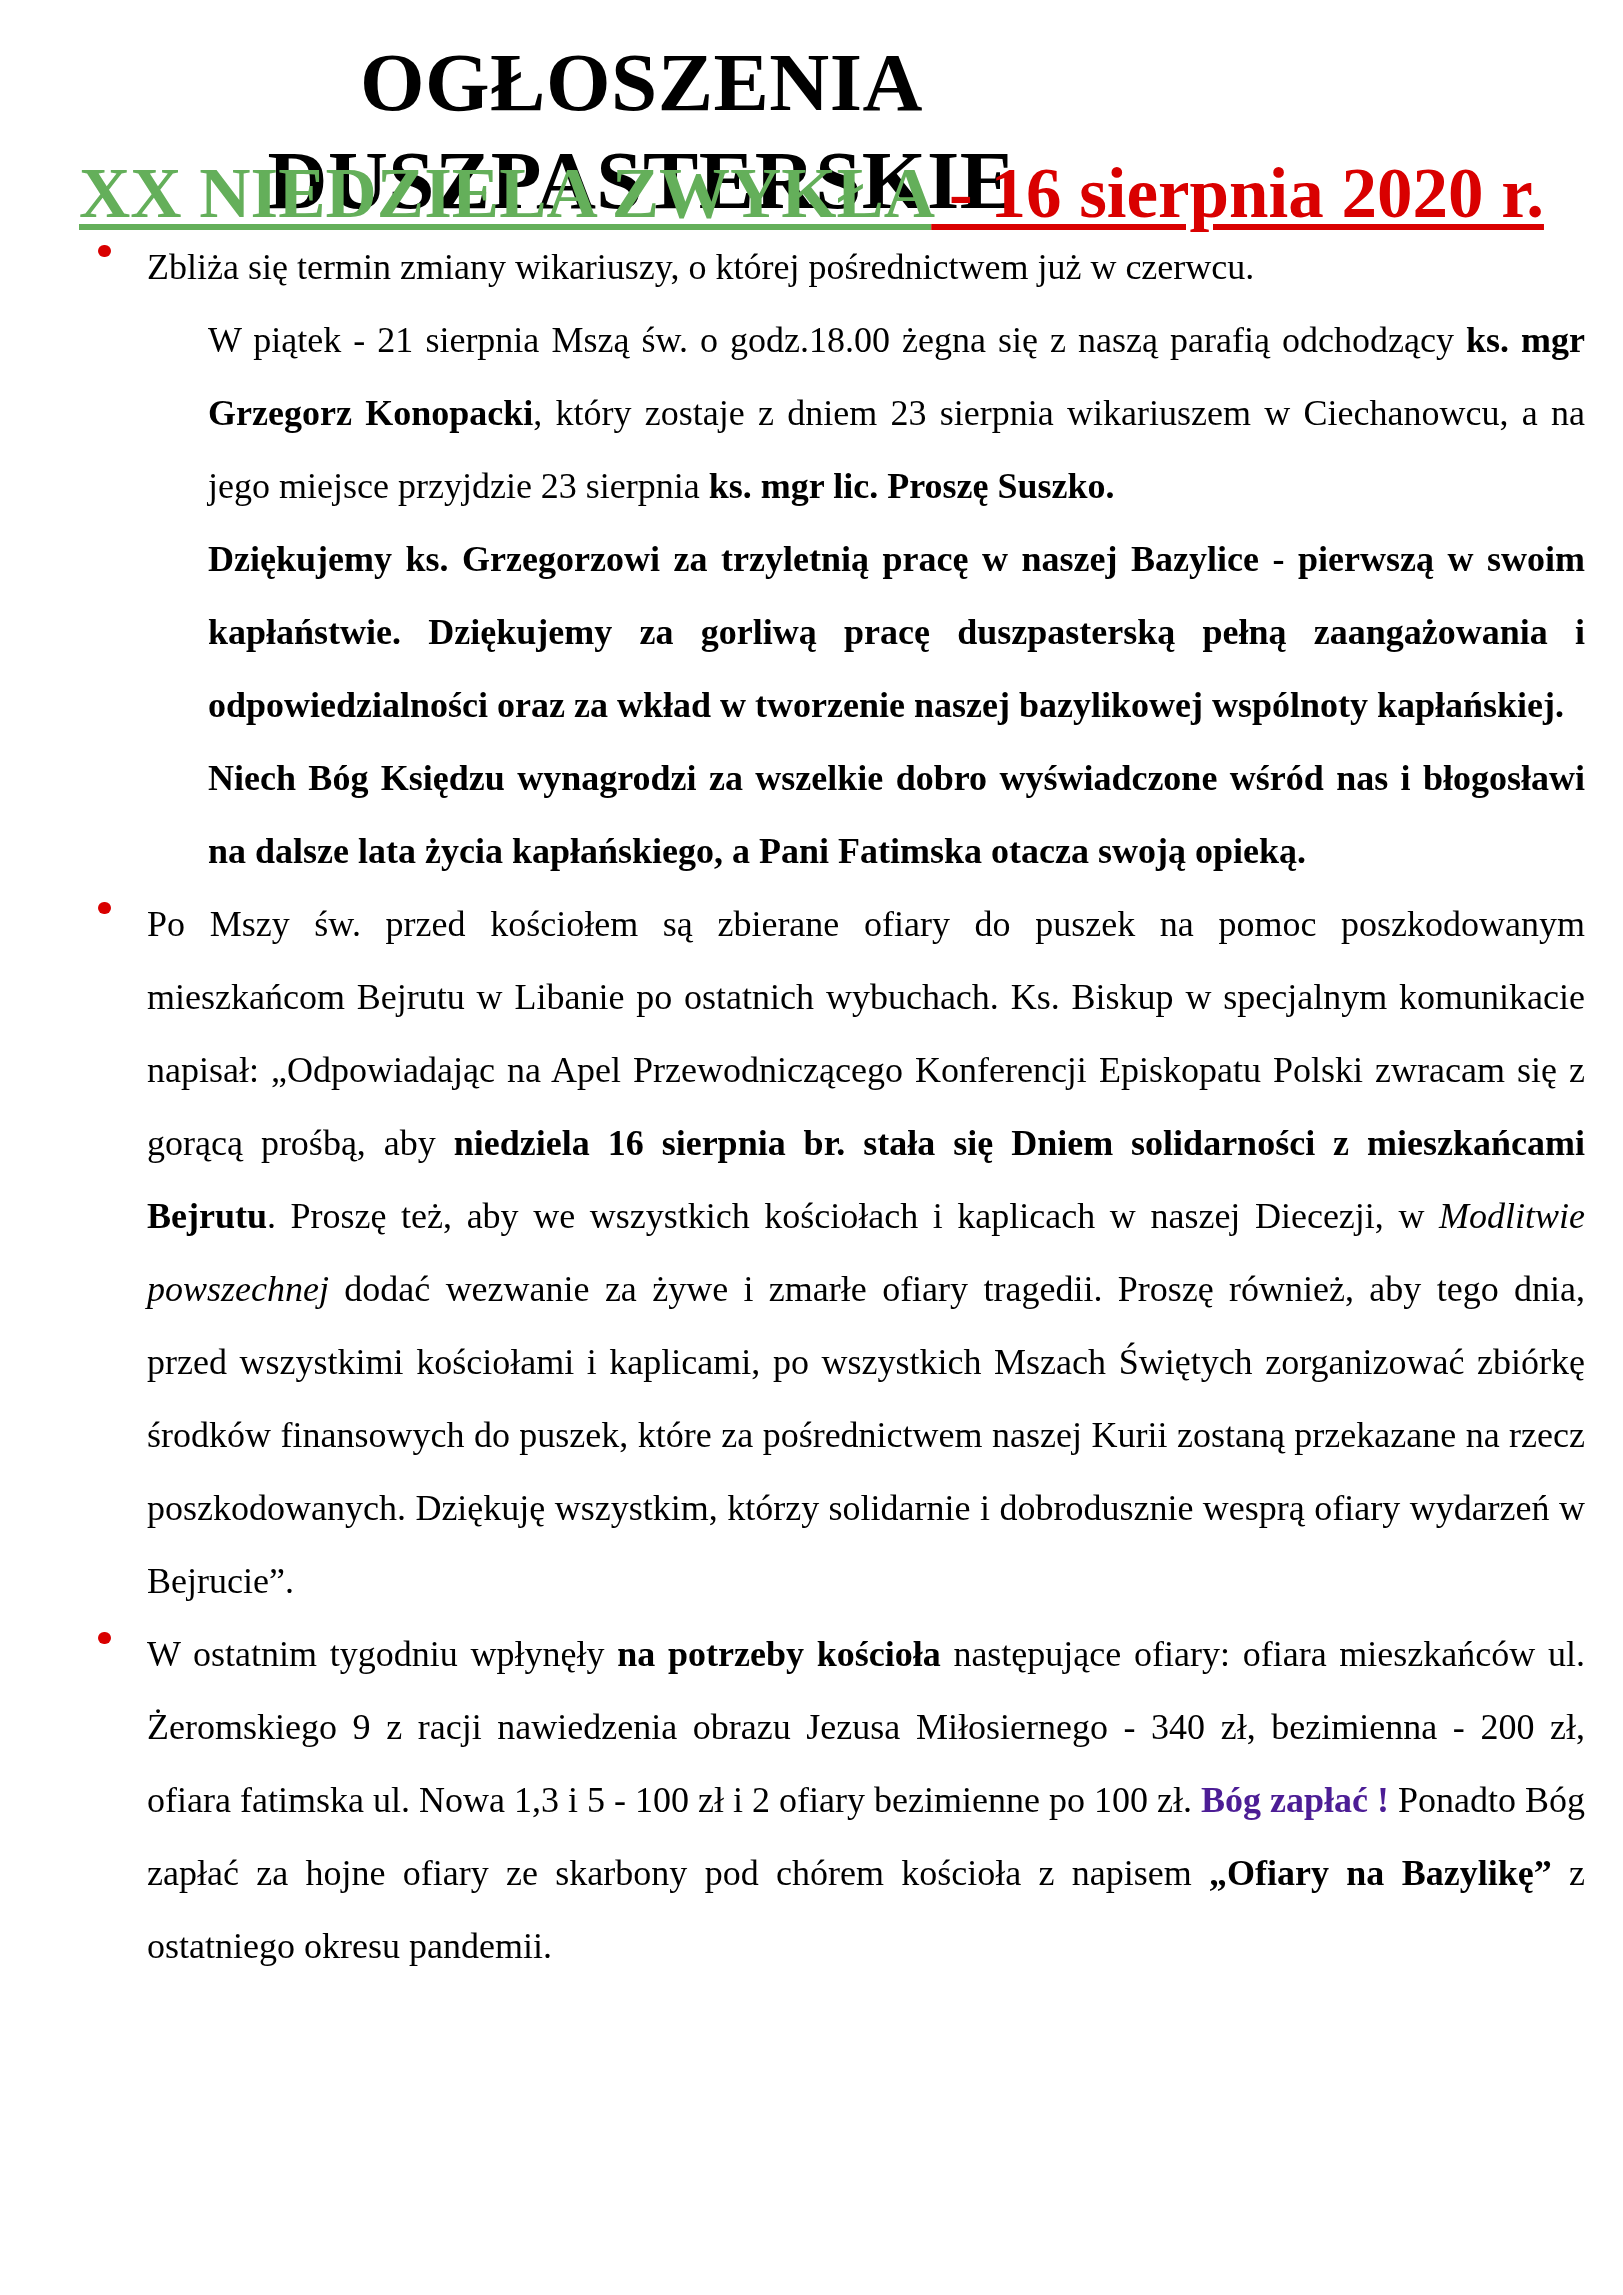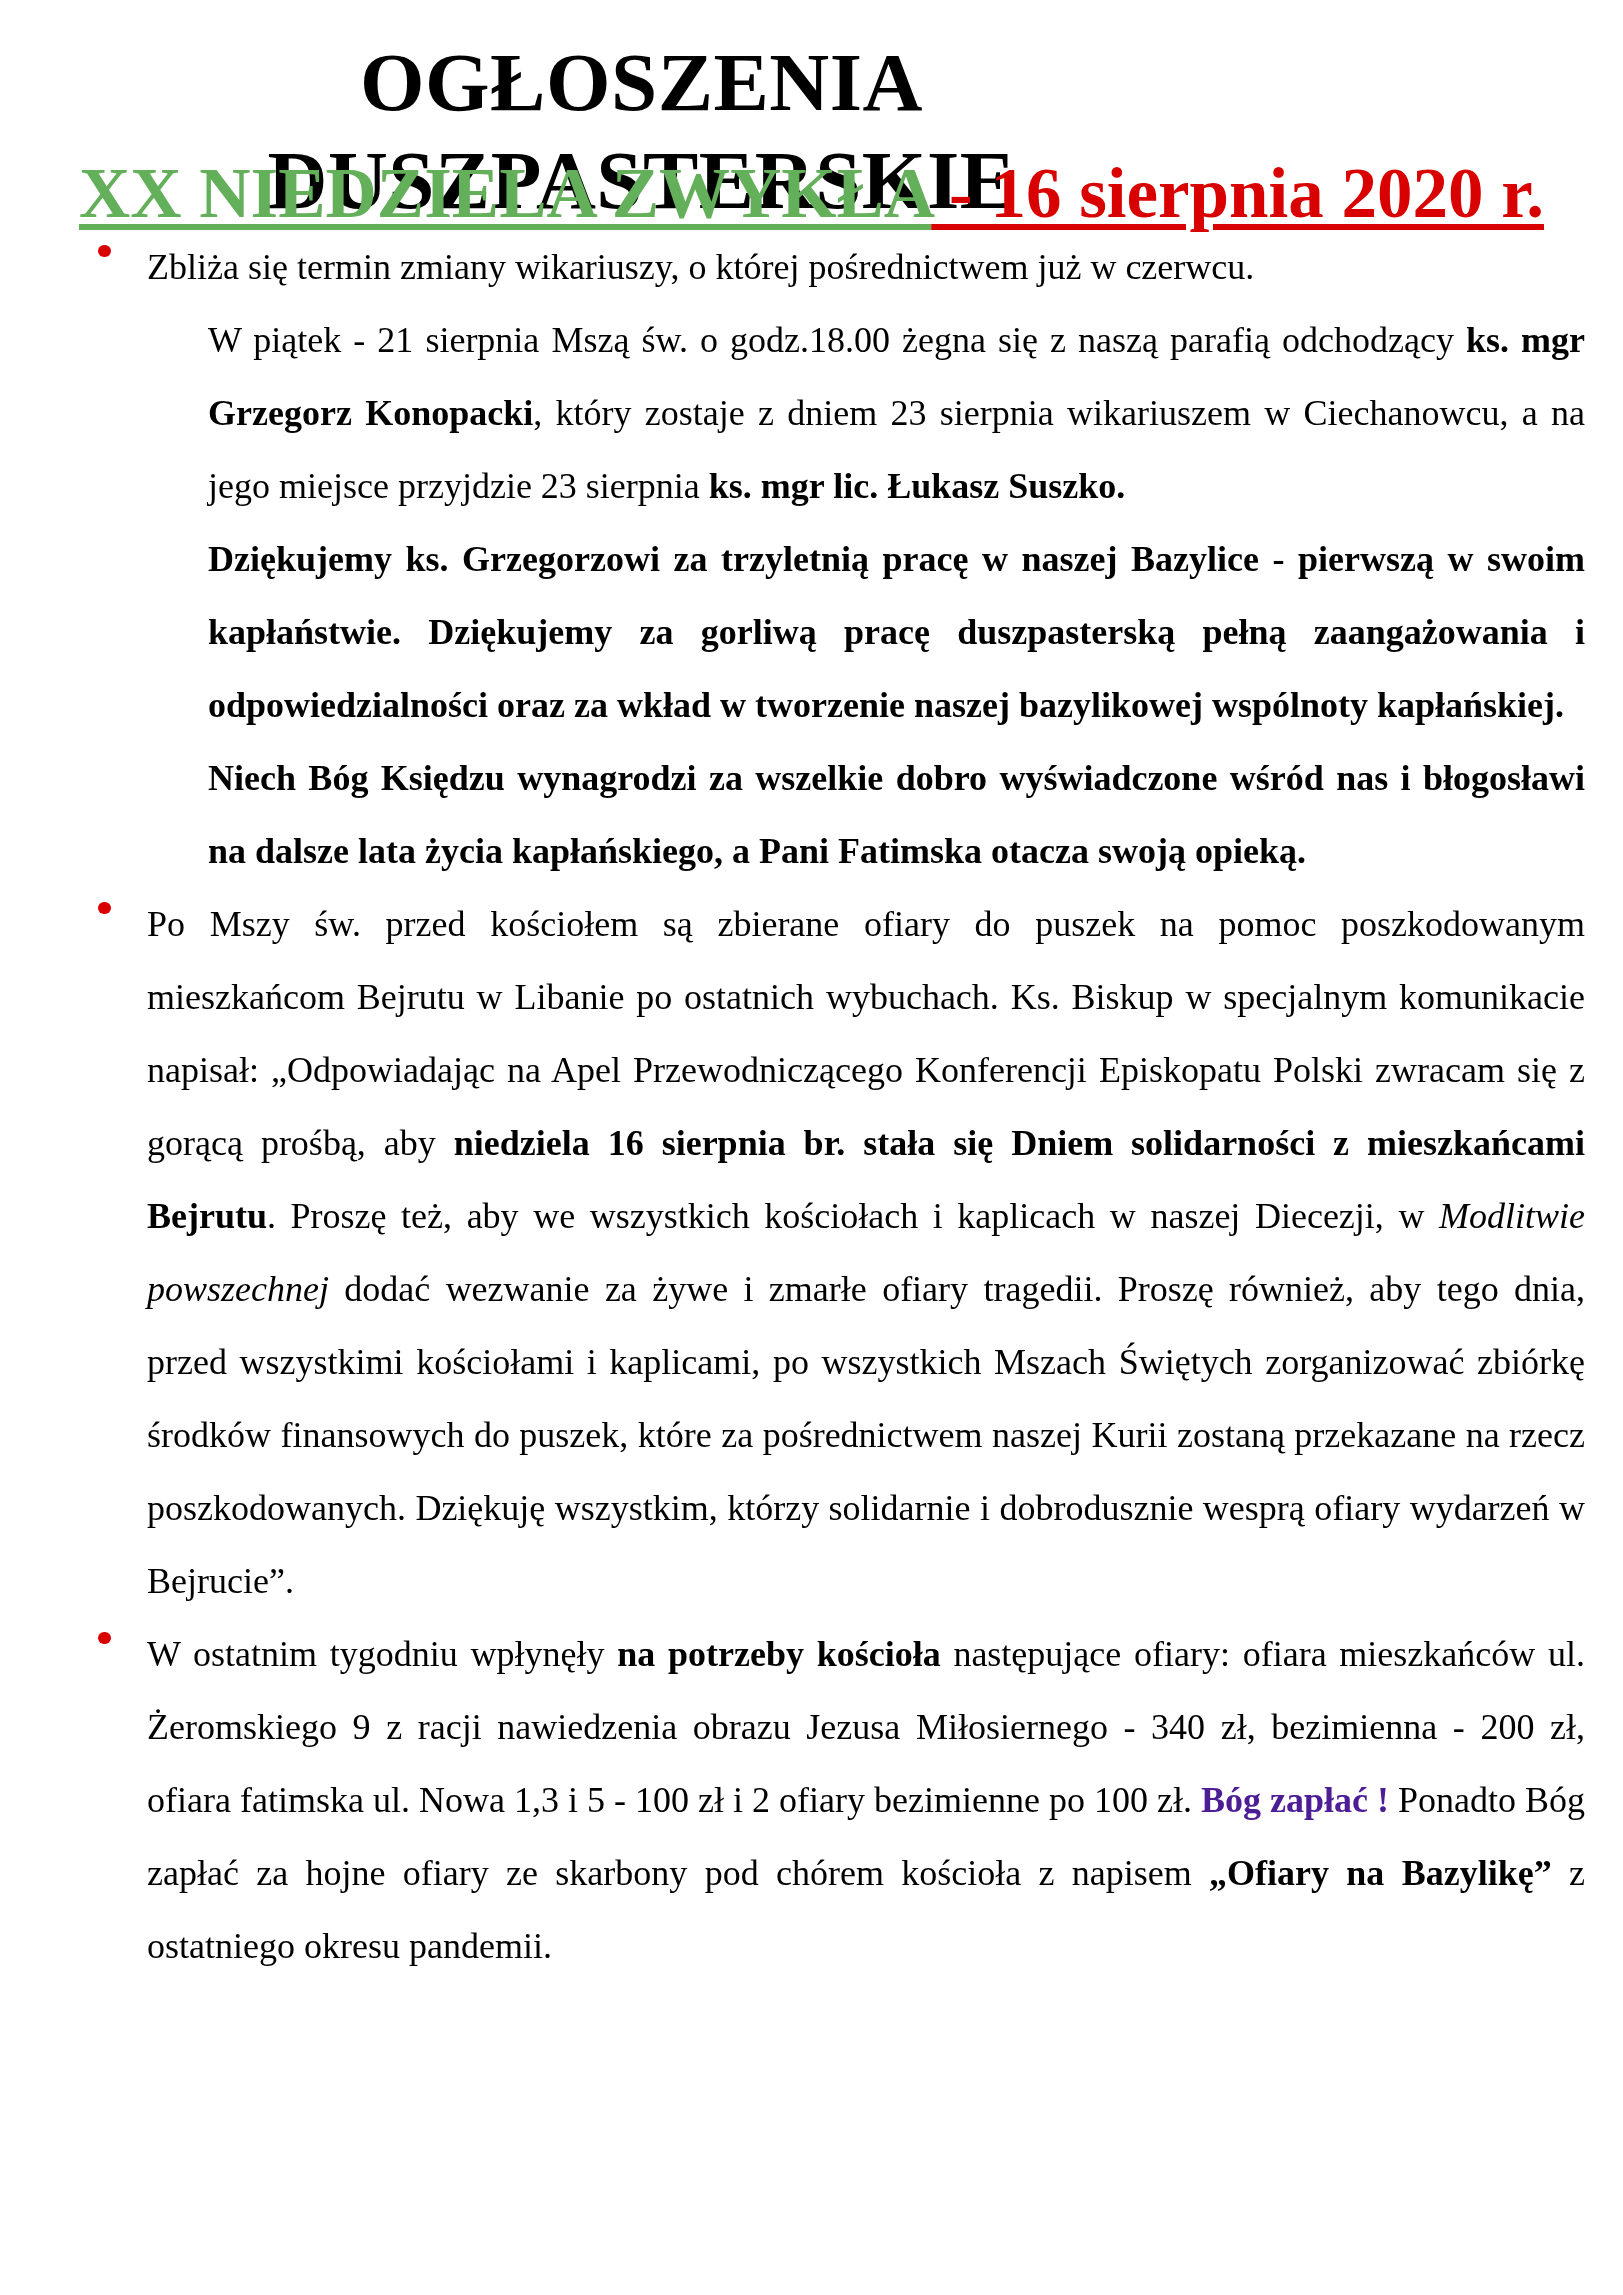--- a/index.html
+++ b/index.html
@@ -36,21 +36,21 @@
 <body>
 
 <div class="title">OGŁOSZENIA DUSZPASTERSKIE</div>
 <div class="subtitle"><span class="green">XX NIEDZIELA ZWYKŁA</span><span class="red"> - 16 sierpnia 2020 r.</span></div>
 
 <div class="content">
 
   <div class="item">
     <span class="bullet"></span>
     <div>Zbliża się termin zmiany wikariuszy, o której pośrednictwem już w czerwcu.</div>
-    <div class="sub"><span>W piątek - 21 sierpnia Mszą św. o godz.18.00 żegna się z naszą parafią odchodzący </span><b>ks. mgr Grzegorz Konopacki</b><span>, który zostaje z dniem 23 sierpnia wikariuszem w Ciechanowcu, a na jego miejsce przyjdzie 23 sierpnia </span><b>ks. mgr lic. Łukasz Suszko.</b></div>
+    <div class="sub"><span>W piątek - 21 sierpnia Mszą św. o godz.18.00 żegna się z naszą parafią odchodzący </span><b>ks. mgr Grzegorz Konopacki</b><span>, który zostaje z dniem 23 sierpnia wikariuszem w Ciechanowcu, a na jego miejsce przyjdzie 23 sierpnia </span><b>ks. mgr lic. Proszę Suszko.</b></div>
     <div class="sub"><b>Dziękujemy ks. Grzegorzowi za trzyletnią pracę w naszej Bazylice - pierwszą w swoim kapłaństwie. Dziękujemy za gorliwą pracę duszpasterską pełną zaangażowania i odpowiedzialności oraz za wkład w tworzenie naszej bazylikowej wspólnoty kapłańskiej.</b></div>
     <div class="sub"><b>Niech Bóg Księdzu wynagrodzi za wszelkie dobro wyświadczone wśród nas i błogosławi na dalsze lata życia kapłańskiego, a Pani Fatimska otacza swoją opieką.</b></div>
   </div>
 
   <div class="item">
     <span class="bullet"></span>
     <div><span>Po Mszy św. przed kościołem są zbierane ofiary do puszek na pomoc poszkodowanym mieszkańcom Bejrutu w Libanie po ostatnich wybuchach. Ks. Biskup w specjalnym komunikacie napisał: „Odpowiadając na Apel Przewodniczącego Konferencji Episkopatu Polski zwracam się z gorącą prośbą, aby </span><b>niedziela 16 sierpnia br. stała się Dniem solidarności z mieszkańcami Bejrutu</b><span>. Proszę też, aby we wszystkich kościołach i kaplicach w naszej Diecezji, w </span><i>Modlitwie powszechnej</i><span> dodać wezwanie za żywe i zmarłe ofiary tragedii. Proszę również, aby tego dnia, przed wszystkimi kościołami i kaplicami, po wszystkich Mszach Świętych zorganizować zbiórkę środków finansowych do puszek, które za pośrednictwem naszej Kurii zostaną przekazane na rzecz poszkodowanych. Dziękuję wszystkim, którzy solidarnie i dobrodusznie wesprą ofiary wydarzeń w Bejrucie”.</span></div>
   </div>
 
   <div class="item">

